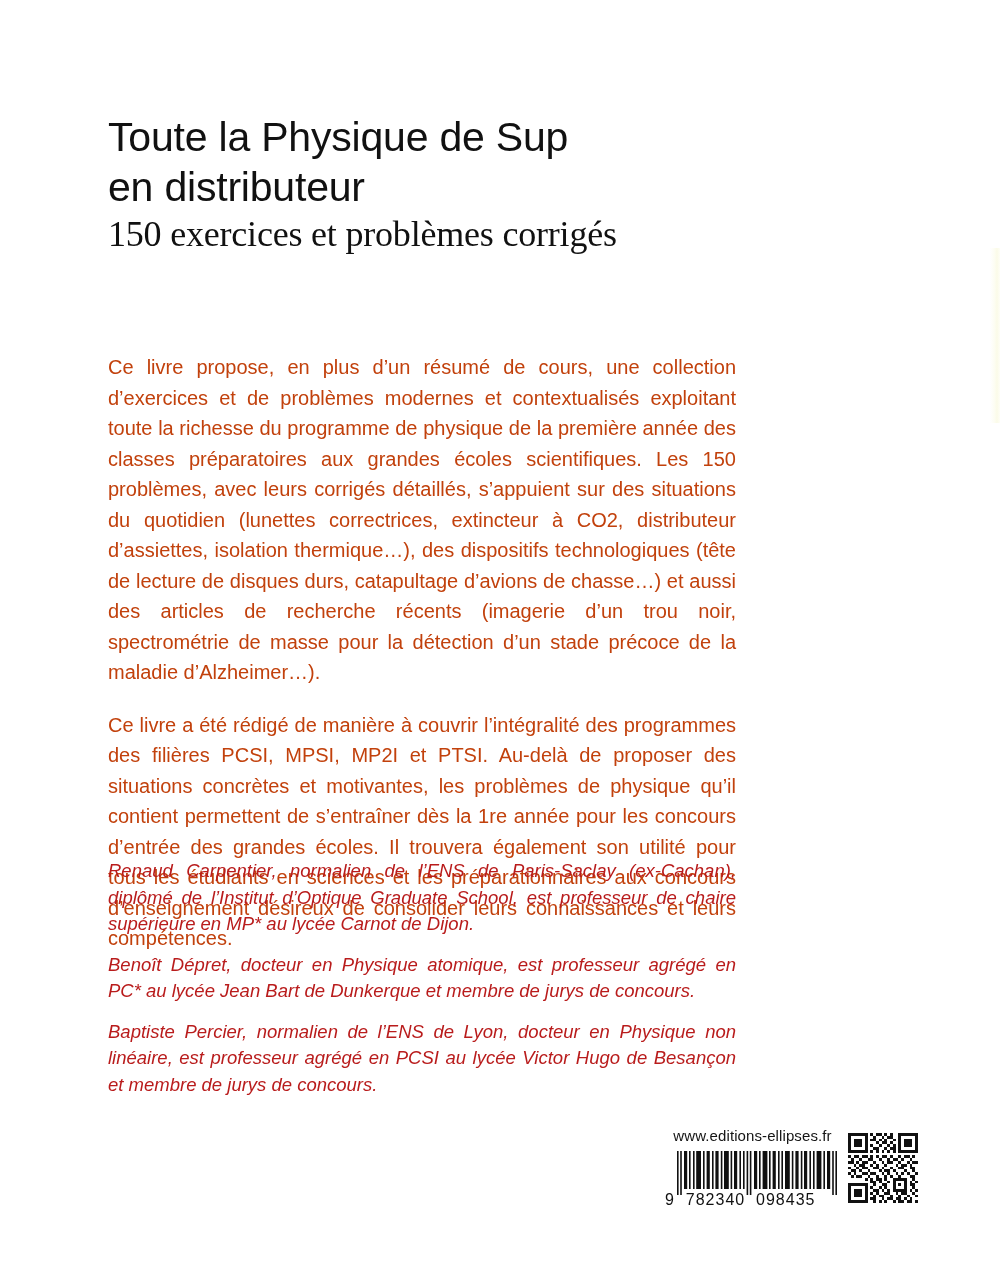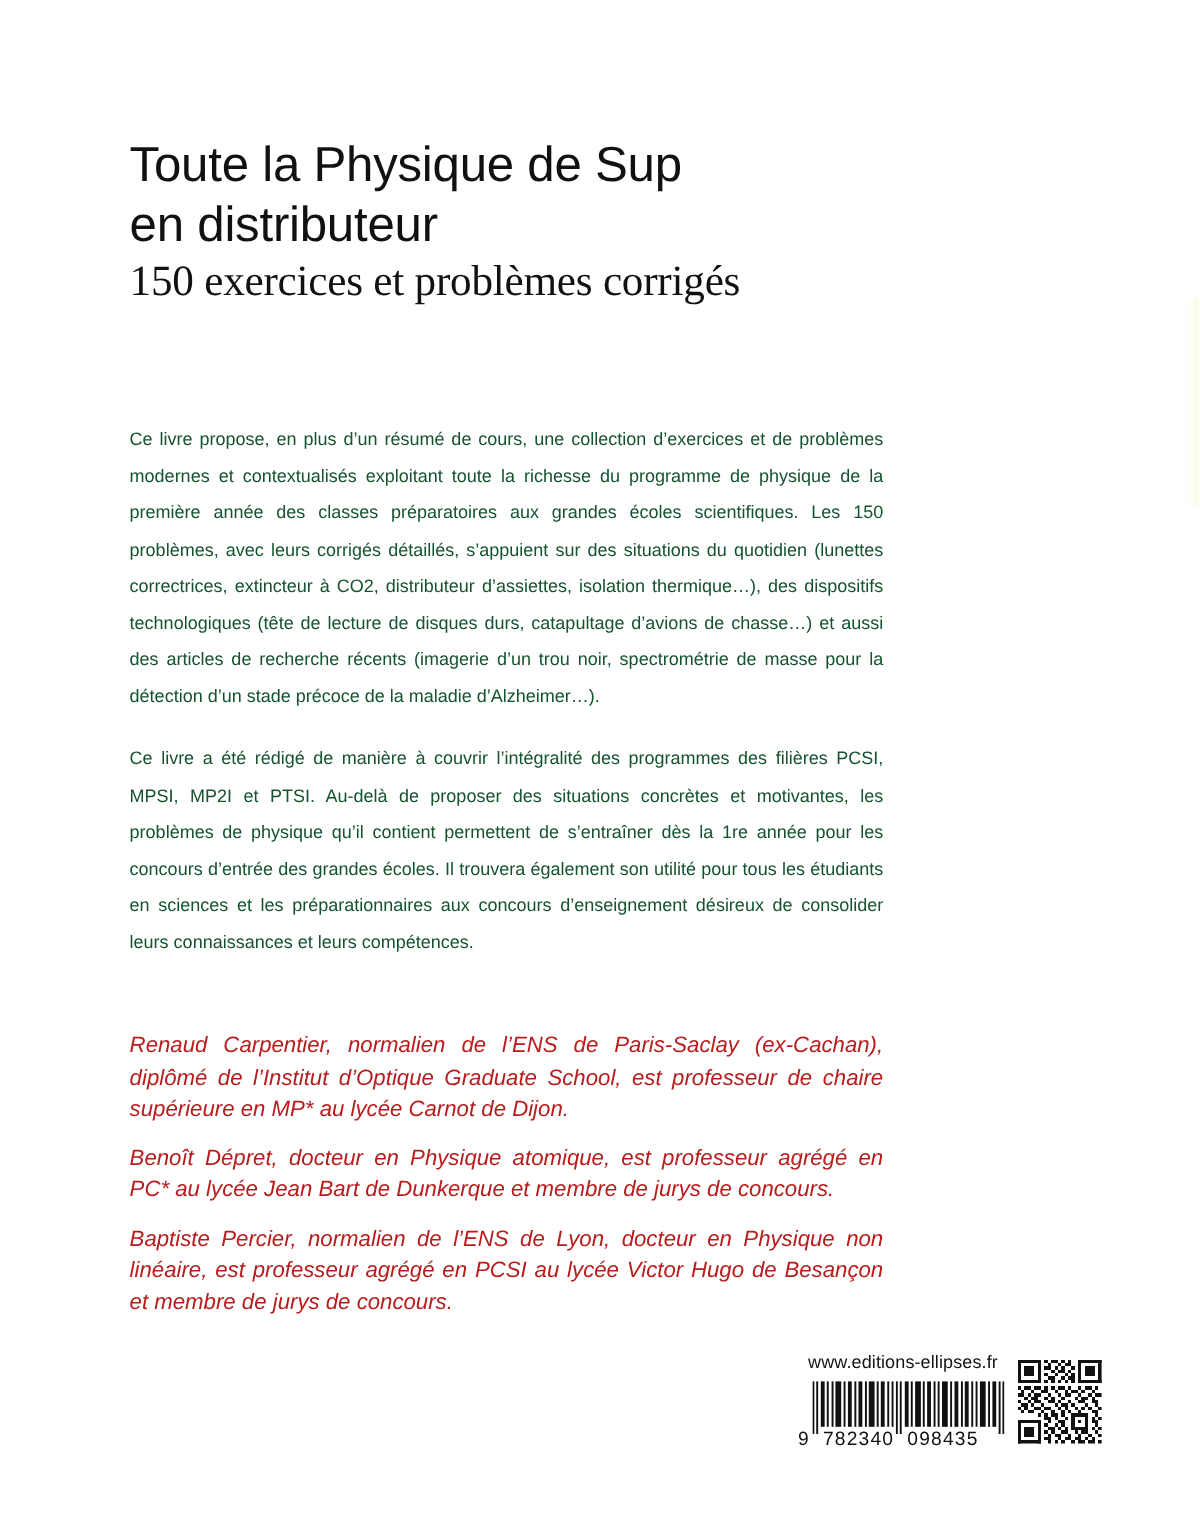--- a/index.html
+++ b/index.html
@@ -65,24 +65,24 @@
   
   .body-block {
     position: absolute;
     left: 108px;
     top: 352px;
     width: 628px;
   }
   .para {
     font-family: "Liberation Sans", sans-serif;
     font-weight: 400;
-    font-size: 15px;
+    font-size: 20px;
     line-height: 30.5px;
     text-align: justify;
-    color: #14532d;
+    color: #c2410c;
     margin: 0 0 22px 0;
   }
   .para:last-child { margin-bottom: 12px; }
 
   
   .bio-block {
     position: absolute;
     left: 108px;
     top: 858px;
     width: 628px;

